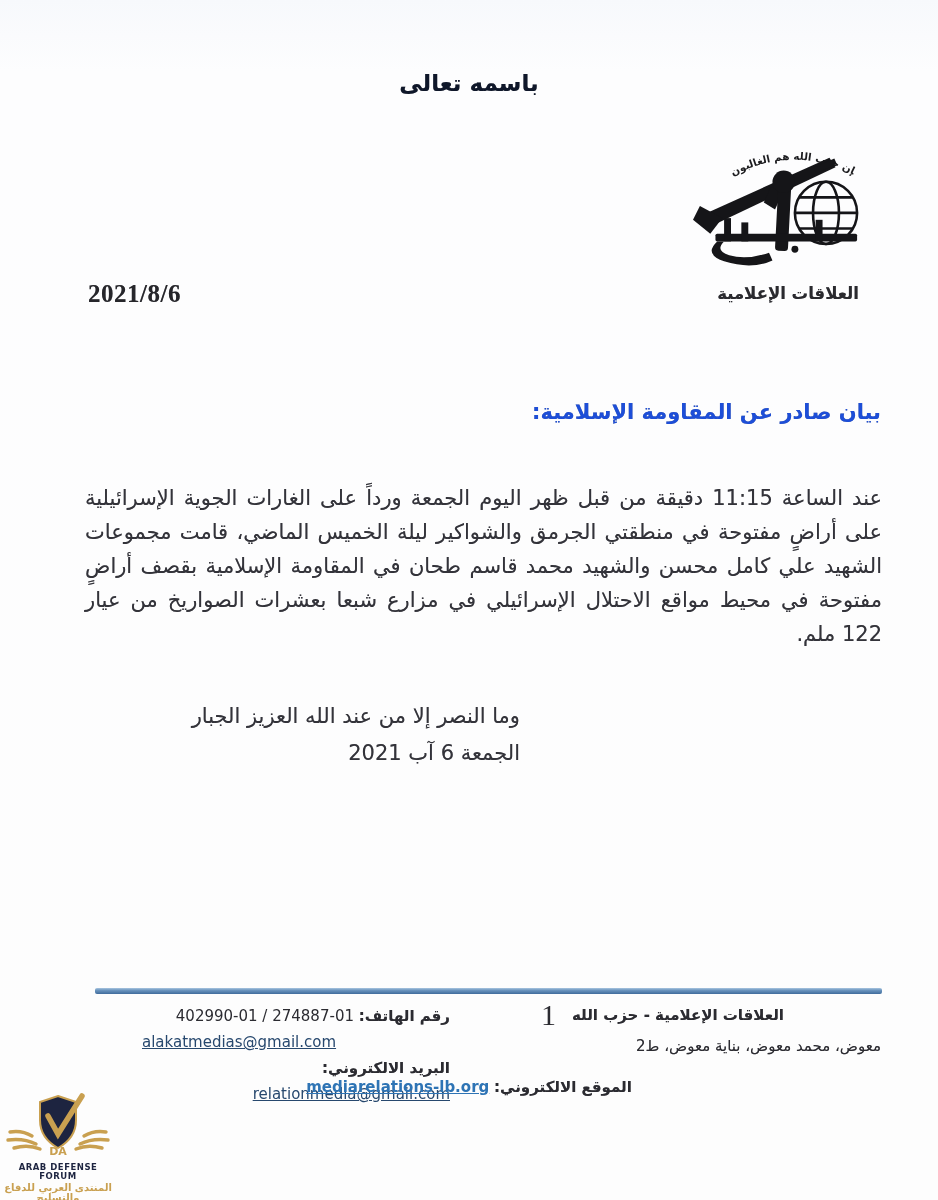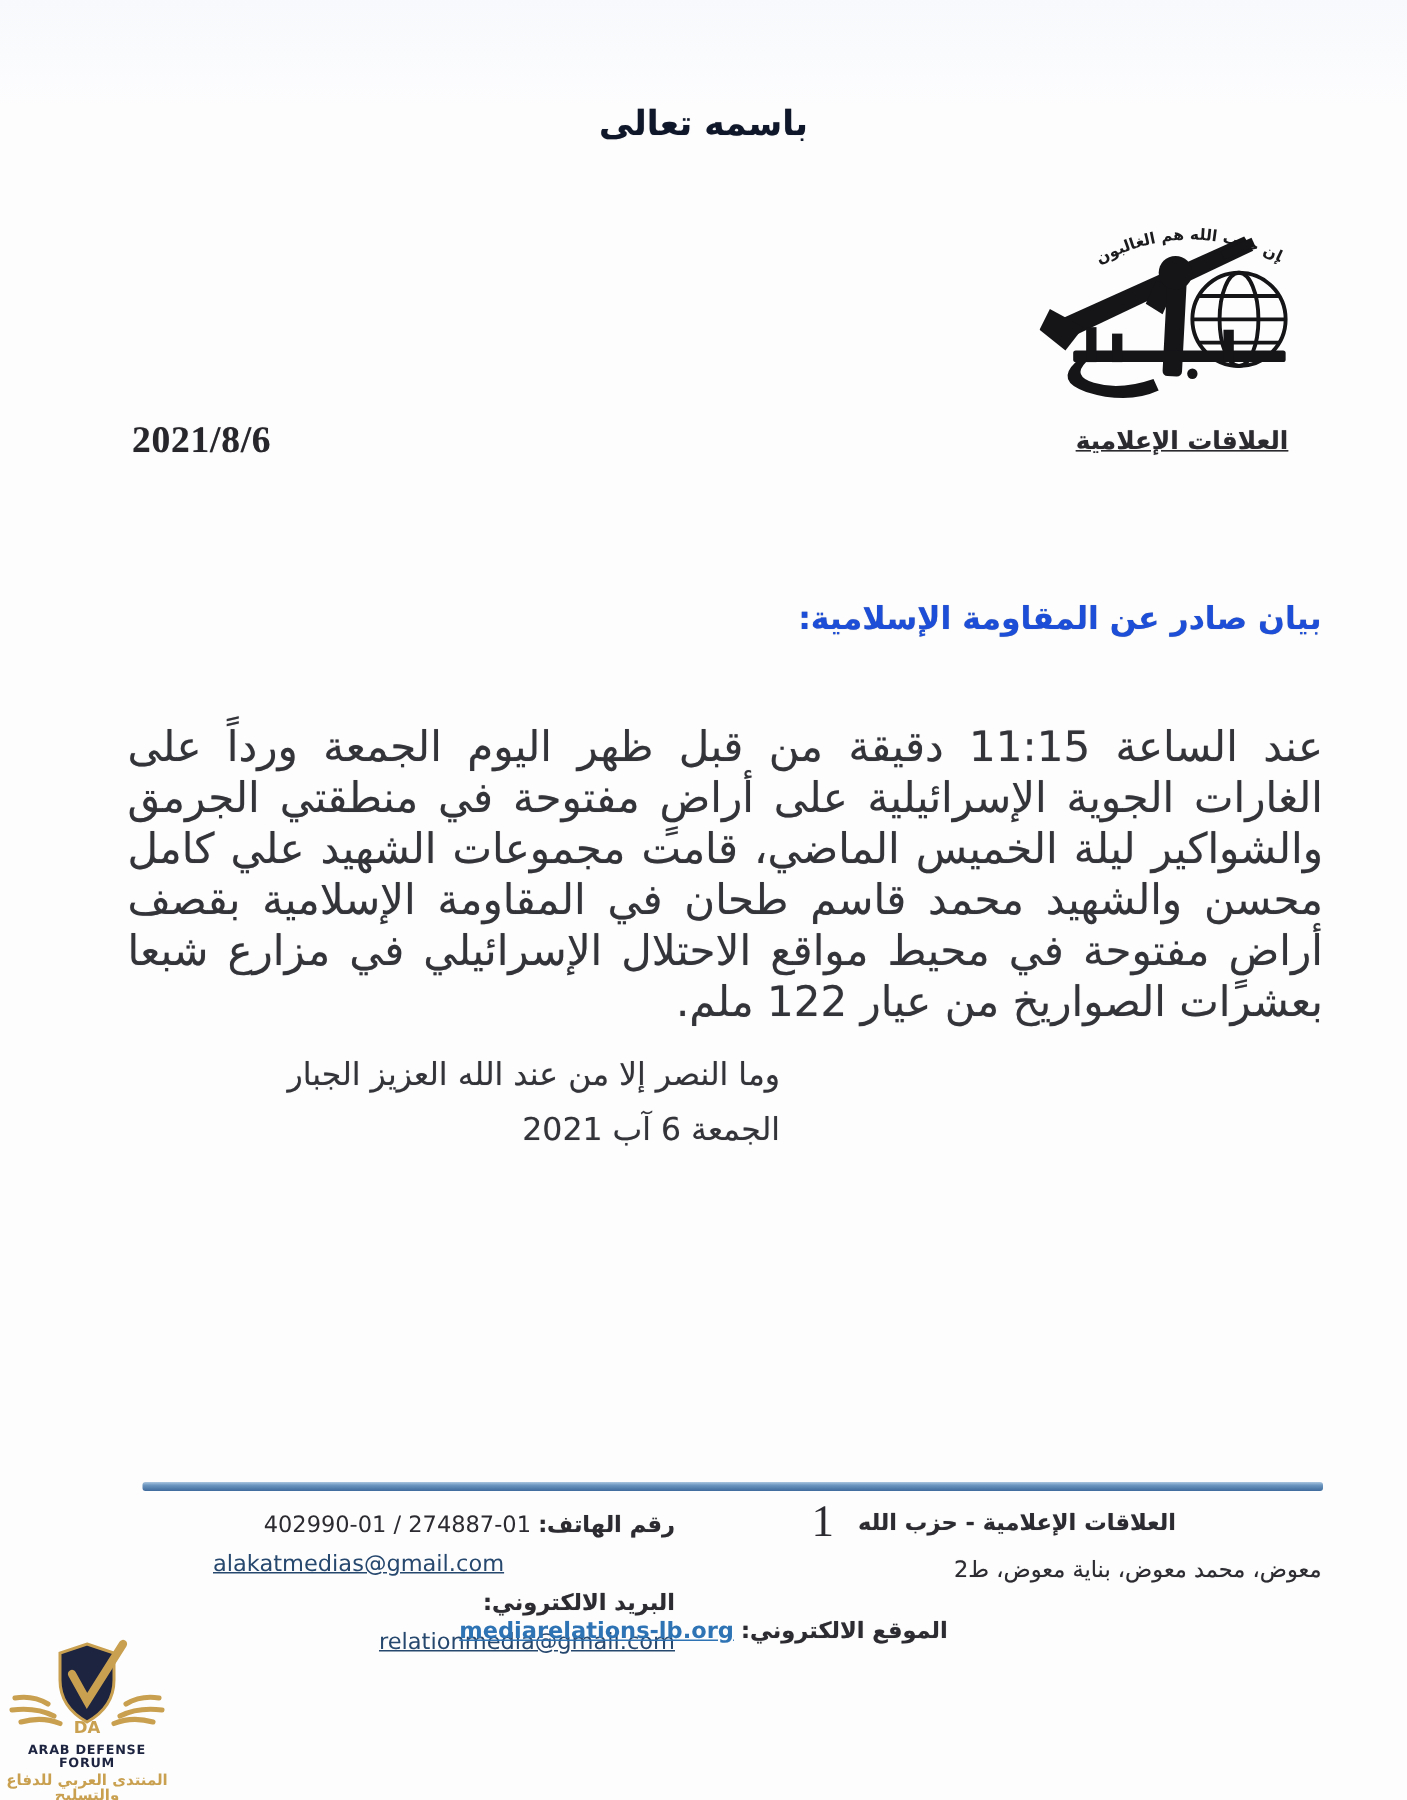--- a/index.html
+++ b/index.html
@@ -10,29 +10,29 @@
     color:#2e2e33;
   }
   .abs{position:absolute;}
   .ar{direction:rtl;unicode-bidi:plaintext;}
   .soft{text-shadow:0 0 .5px rgba(40,40,45,.45);}
 
   .basmala{top:70px;left:0;width:100%;text-align:center;
     font-size:23px;font-weight:700;color:#0f172a;}
 
   .logo-block{top:136px;right:52px;width:196px;text-align:center;}
-  .logo-caption{margin-top:4px;font-size:16.5px;font-weight:700;color:#2a2a2f;text-decoration:underline;}
+  .logo-caption{margin-top:4px;font-size:16.5px;font-weight:700;color:#2a2a2f;}
 
   .doc-date{top:280px;left:88px;font-family:"Liberation Serif",serif;
     font-size:25px;font-weight:700;color:#26262b;letter-spacing:.5px;}
 
   .stmt-heading{top:400px;right:57px;font-size:21px;font-weight:700;color:#1d4ed8;}
 
   .stmt-body{top:481px;left:85px;right:56px;text-align:justify;
-    font-size:28px;line-height:34px;color:#33333a;}
+    font-size:21px;line-height:34px;color:#33333a;}
 
   .closing{top:698px;left:90px;width:430px;text-align:right;
     font-size:21px;line-height:37px;color:#33333a;}
 
   .footer-rule{top:988px;left:95px;right:56px;height:6px;
     border-radius:2px;
     background:linear-gradient(180deg,#aac6e0 0%,#6d97c0 35%,#3f6b9c 100%);}
 
   .footer-right{top:1000px;right:57px;width:340px;text-align:right;color:#2b2b31;}
   .footer-org-row{display:flex;flex-direction:row-reverse;align-items:center;

